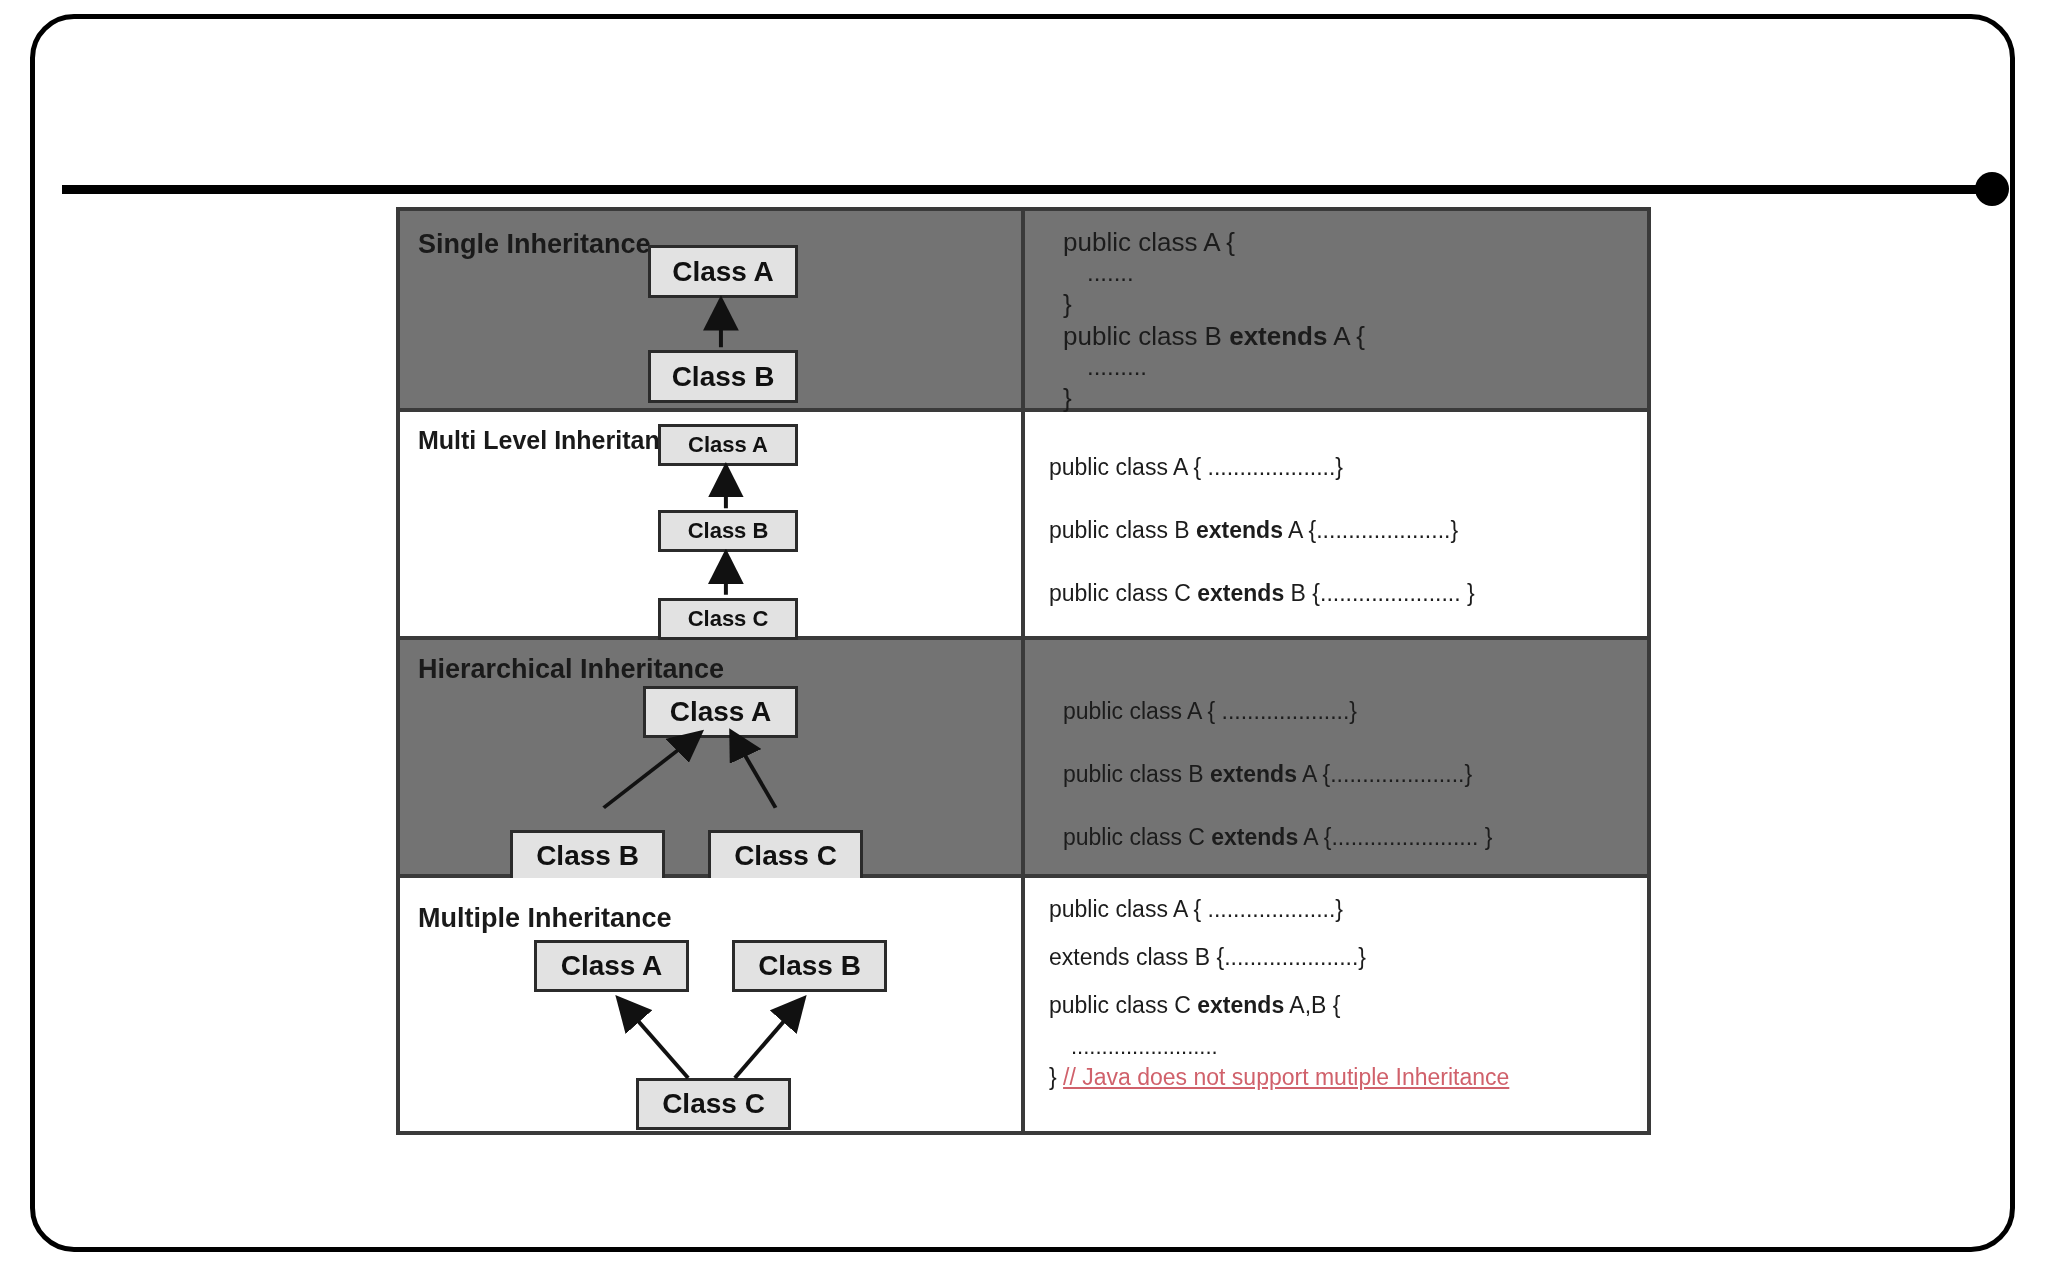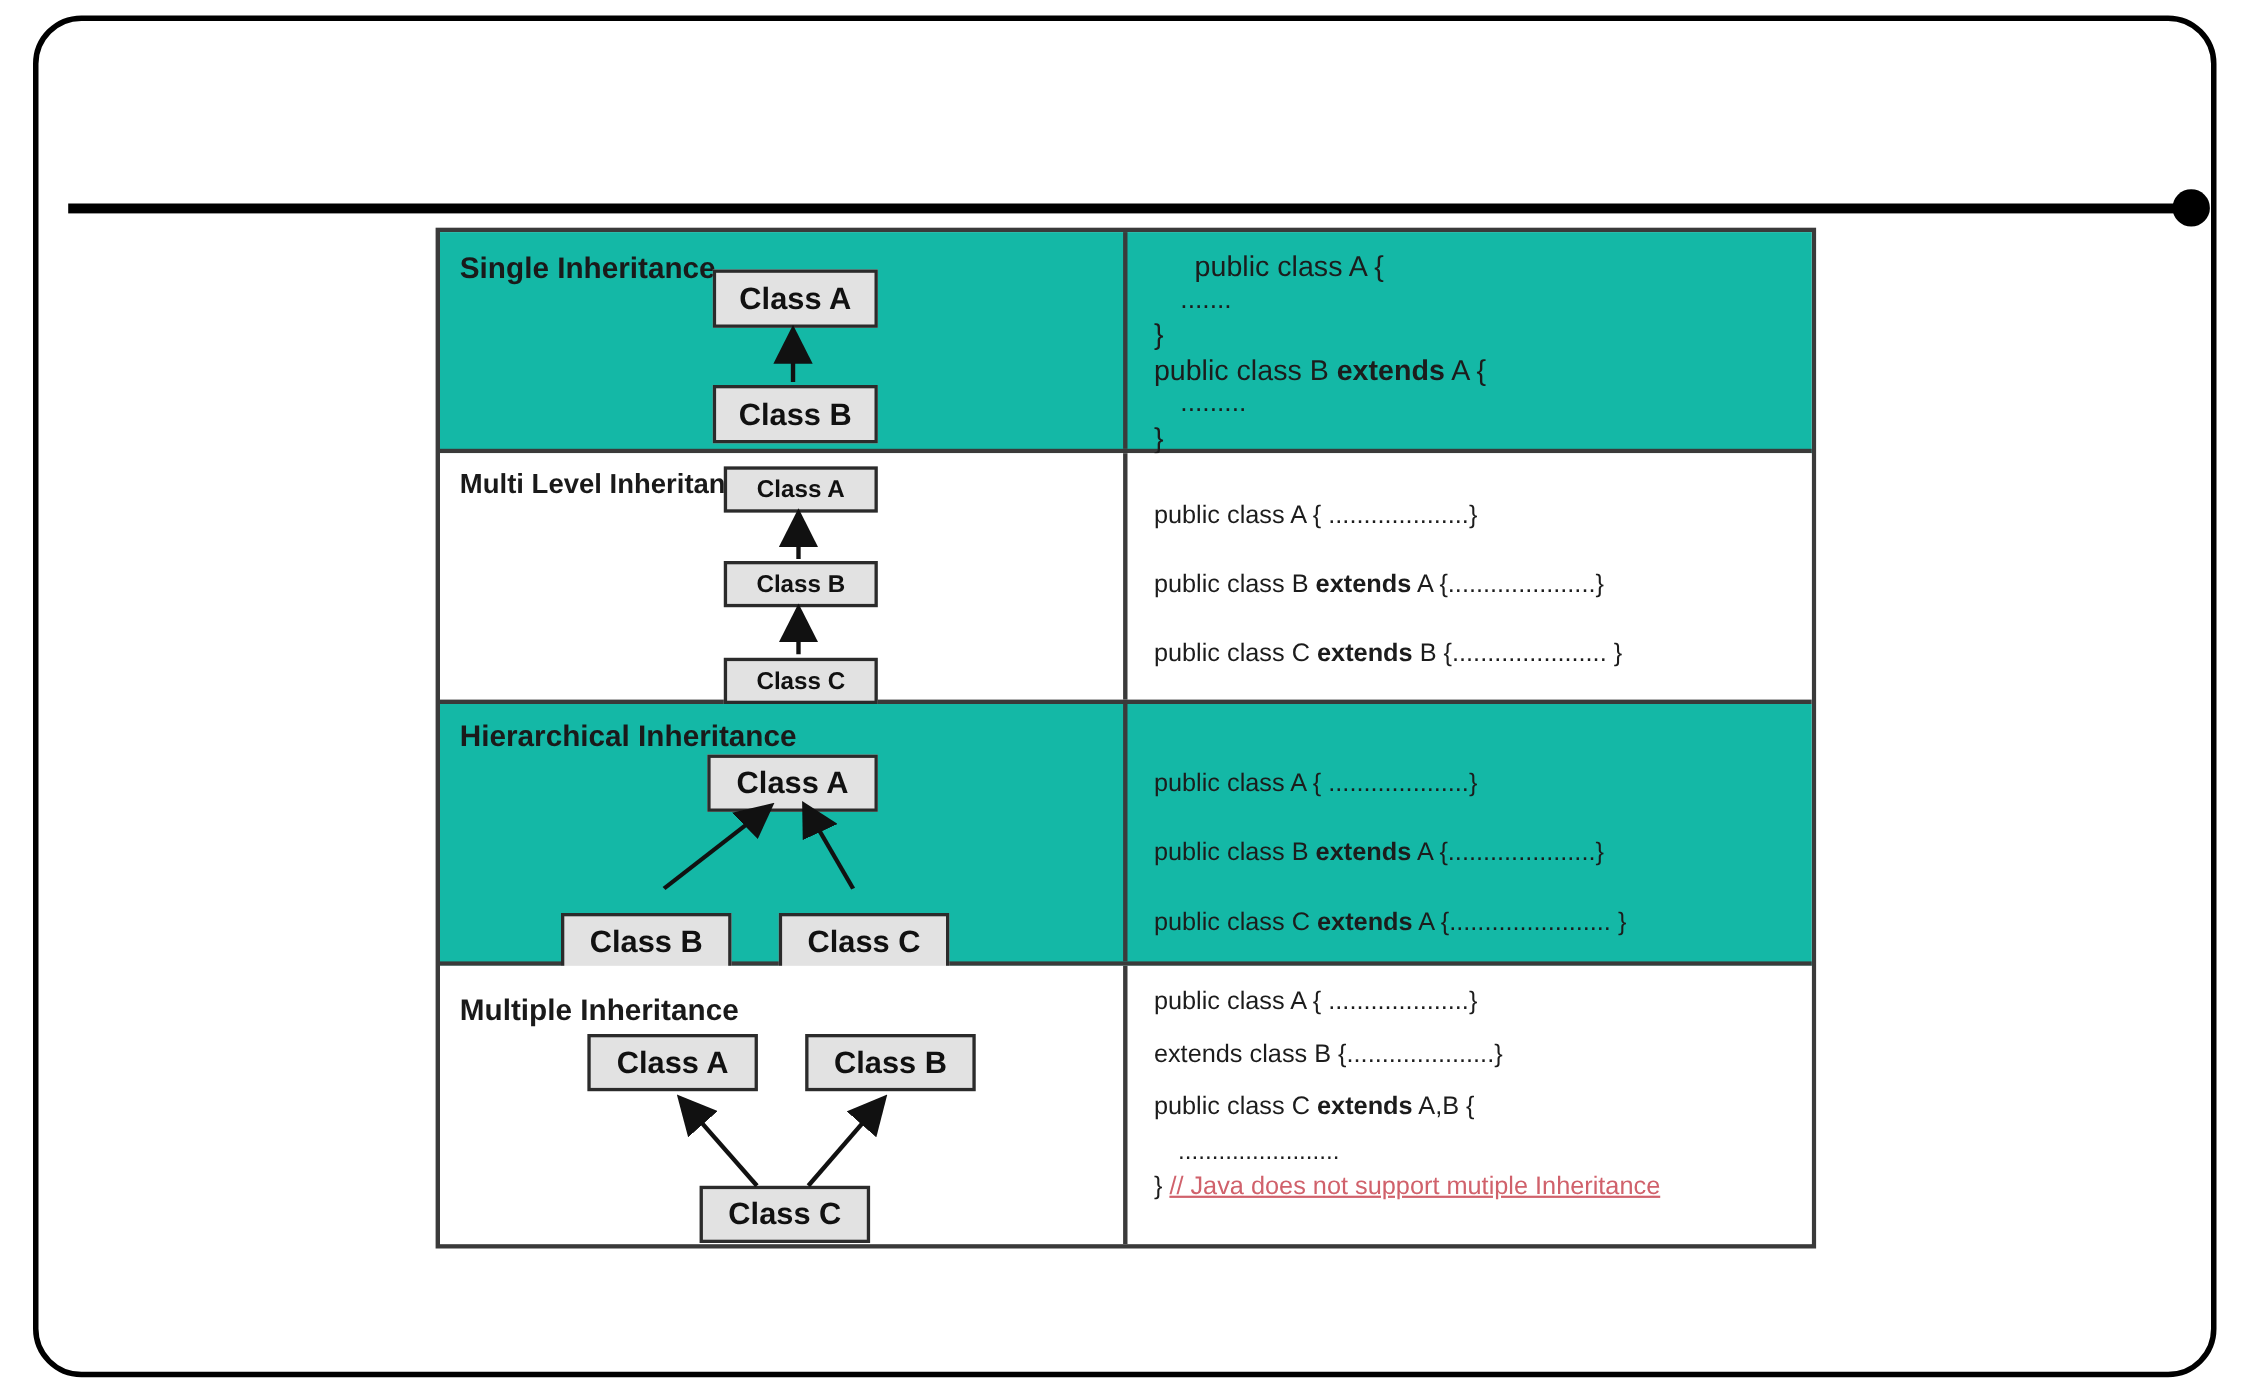--- a/index.html
+++ b/index.html
@@ -73,21 +73,21 @@
     border: 4px solid #3a3a3a;
     box-sizing: border-box;
   }
   .trow {
     position: relative;
     display: flex;
     box-sizing: border-box;
     border-bottom: 4px solid #3a3a3a;
   }
   .trow:last-child { border-bottom: none; }
-  .trow.shaded { background: #14b8a6; }
+  .trow.shaded { background: #737373; gap: 14px; }
   .trow.plain  { background: #ffffff; }
 
   .diagram-cell {
     position: relative;
     width: 625px;
     box-sizing: border-box;
     border-right: 4px solid #3a3a3a;
     flex: 0 0 625px;
   }
   .code-cell {
@@ -164,21 +164,21 @@
           <defs>
             <marker id="ah1" markerWidth="9" markerHeight="9" refX="7" refY="4.5" orient="auto">
               <path d="M0,0 L9,4.5 L0,9 z" fill="#111111"></path>
             </marker>
           </defs>
           <line x1="323" y1="139" x2="323" y2="94" stroke="#111111" stroke-width="4" marker-end="url(#ah1)"></line>
         </svg>
       </div>
 
       <div class="code-cell">
-        <div class="code-line" style="left:24px; top:16px;margin-left:37px;">public class A {</div>
+        <div class="code-line" style="left:24px; top:16px;">public class A {</div>
         <div class="code-line dots" style="left:48px; top:48px; font-size:24px;">.......</div>
         <div class="code-line" style="left:24px; top:78px;">}</div>
         <div class="code-line" style="left:24px; top:110px;text-align:center;"><span>public class B </span><b>extends</b><span> A {</span></div>
         <div class="code-line dots" style="left:48px; top:142px; font-size:24px;">.........</div>
         <div class="code-line" style="left:24px; top:172px;">}</div>
       </div>
     </div>
 
     <div class="trow plain r2" style="height:228px;">
       <div class="diagram-cell">

